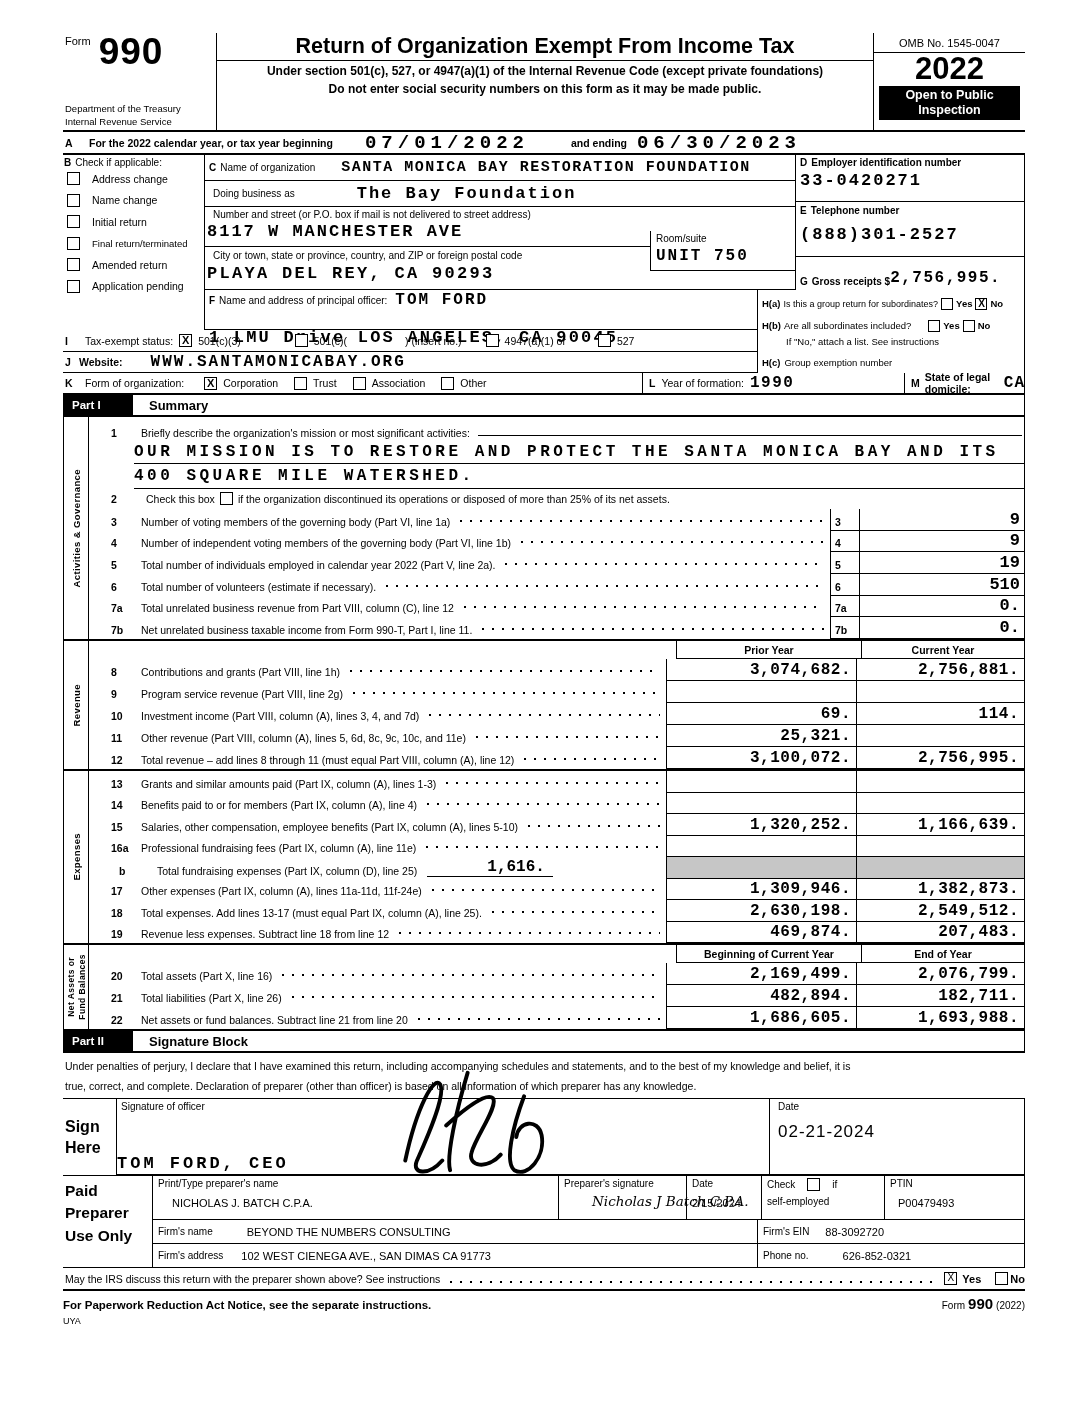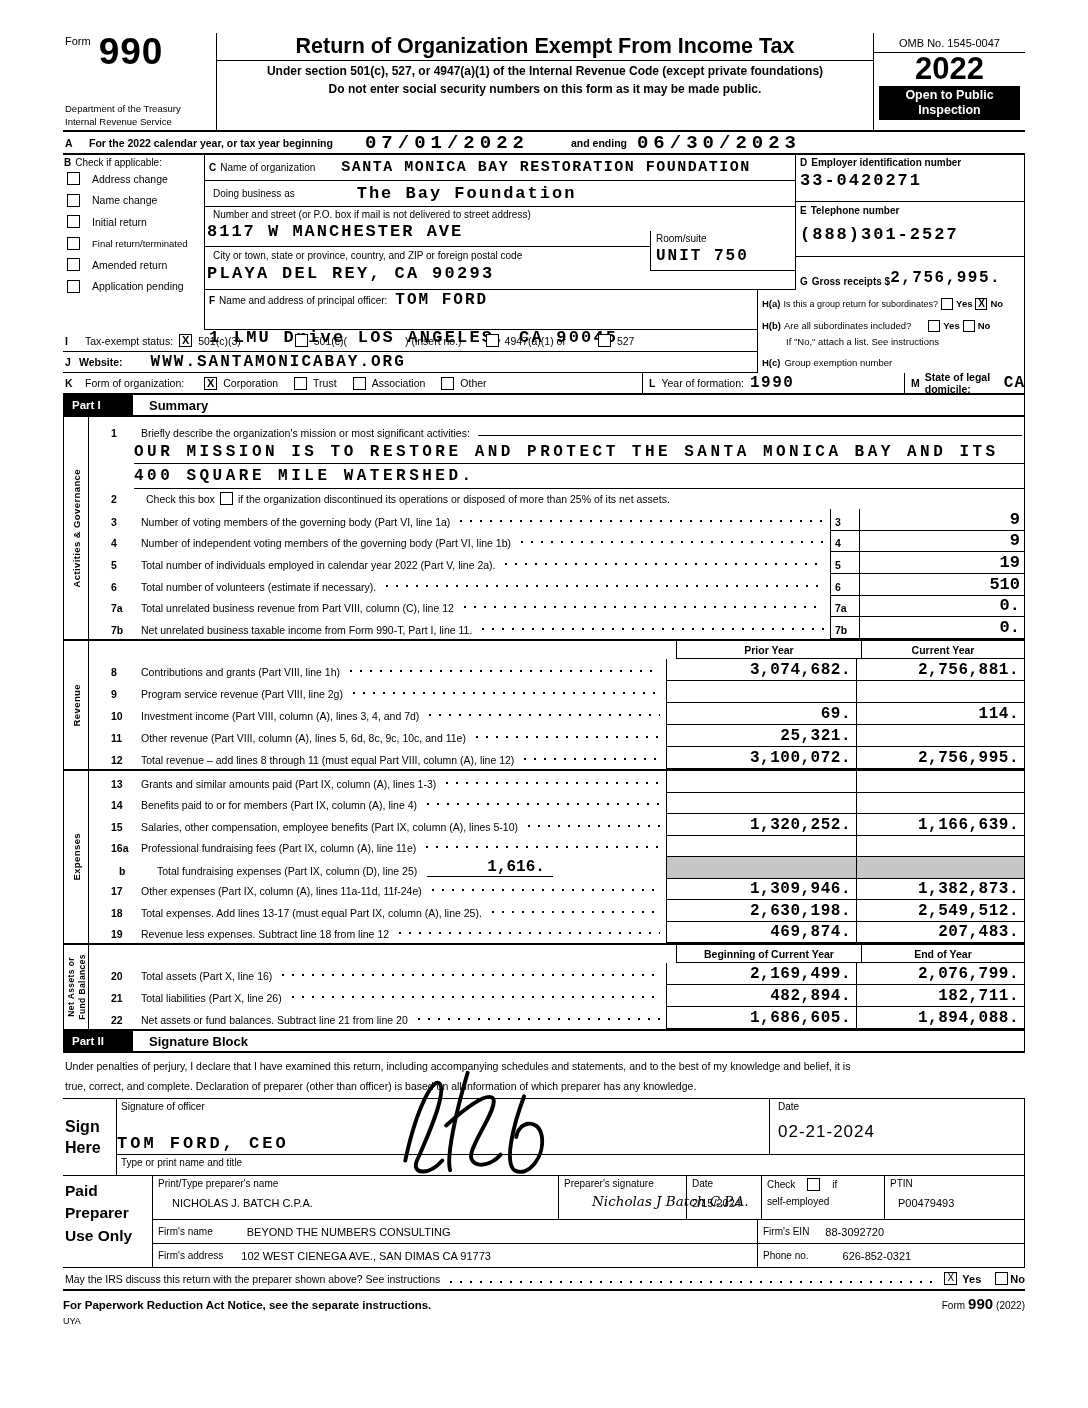--- a/index.html
+++ b/index.html
@@ -537,21 +537,21 @@
         <div class="mc c1w mono">482,894.</div>
         <div class="mc c2w mono">182,711.</div>
       </div>
       <div class="mr">
         <div class="ml">
               <span class="no">22</span>
               <span>Net assets or fund balances. Subtract line 21 from line 20</span>
               <span class="dots"></span>
             </div>
         <div class="mc c1w mono">1,686,605.</div>
-        <div class="mc c2w mono">1,894,088.</div>
+        <div class="mc c2w mono">1,693,988.</div>
       </div>
     </div>
   </div>
 
   <div class="pbar">
     <div class="chip">Part II</div>
     <div class="ptitle">Signature Block</div>
   </div>
 
   <div class="perj">
@@ -574,21 +574,20 @@
                      M92,6 C80,46 70,92 74,106
                      M70,60 C92,40 112,26 118,32 C124,40 100,72 96,88 C92,102 112,106 126,90
                      M150,30 C138,62 130,98 140,106 C154,114 172,92 168,70 C164,52 144,56 142,72" stroke="#000" stroke-width="4" fill="none" stroke-linecap="round"></path>
           </svg>
         </div>
         <div class="sg-date">
           <div style="font-size:10px;">Date</div>
           <div class="sg-dval">02-21-2024</div>
         </div>
       </div>
-      <div class="sgn-bot">Type or print name and title</div>
     </div>
   </div>
 
   <div class="pp">
     <div class="pp-l">
       <div>Paid</div>
       <div>Preparer</div>
       <div>Use Only</div>
     </div>
     <div class="pp-r">

